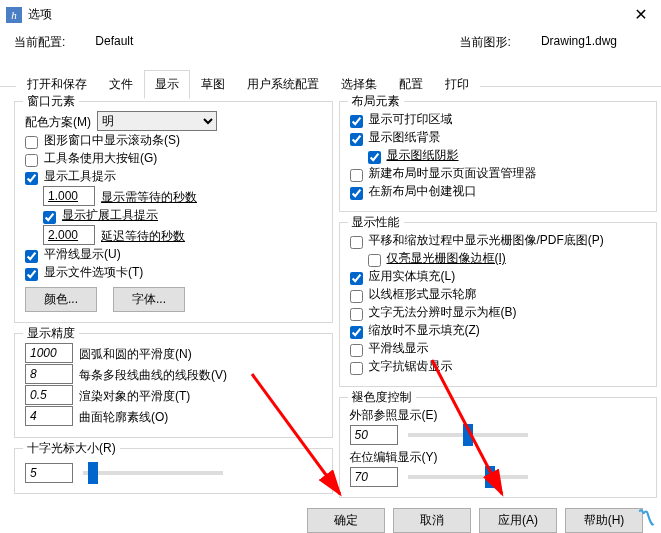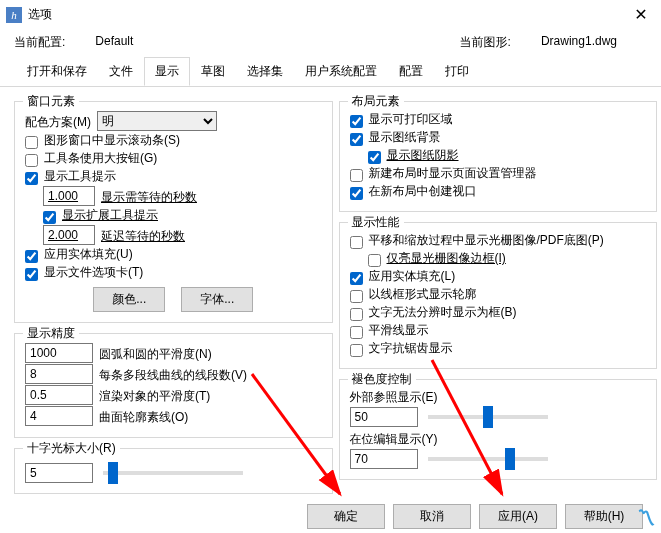--- a/index.html
+++ b/index.html
@@ -5,36 +5,36 @@
   * { box-sizing: border-box; margin: 0; padding: 0; }
   body { font-family: "Microsoft YaHei", SimSun, sans-serif; font-size: 12px; background: #fff; width: 661px; height: 533px; position: relative; overflow: hidden; }
   .titlebar { height: 30px; background: #fff; border-bottom: 1px solid #fff; display: flex; align-items: center; padding: 0 0 0 6px; }
   .titlebar .icon { width: 16px; height: 16px; background: #4a7fc5; margin-right: 6px; display:flex;align-items:center;justify-content:center;color:#fff;font-style:italic;font-size:11px;font-family:serif;}
   .titlebar .title { flex: 1; }
   .titlebar .close { width: 40px; height: 30px; display: flex; align-items: center; justify-content: center; font-size: 16px; cursor: pointer; }
   .inforow { display: flex; padding: 4px 14px 6px 14px; }
   .inforow .lbl { }
   .inforow .val { margin-left: 30px; margin-right: 70px; text-align: right; }
   .tabs { display: flex; border-bottom: 1px solid #d8d8d8; padding: 0 16px; gap:0; }
-  .tab { padding: 5px 10px 5px 10px; border: 1px solid transparent; cursor: pointer; position:relative; top:0; background:#fff;}
+  .tab { padding: 5px 10px 5px 10px; border: 1px solid transparent; cursor: pointer; position:relative; top:13px; background:#fff;}
   .tab.active { border: 1px solid #d8d8d8; border-bottom: 1px solid #fff; }
   .content { display: flex; padding: 8px 4px 0 14px; gap: 6px; }
   .col { flex: 1; display: flex; flex-direction: column; gap: 4px; }
   .group { border: 1px solid #d8d8d8; padding: 8px 10px 10px 10px; position: relative; margin-top: 6px; }
   .group-title { position: absolute; top: -9px; left: 8px; background: #fff; padding: 0 4px; }
   .row { display: flex; align-items: flex-end; gap: 6px; margin: 1px 0; }
   .row.indent1 { padding-left: 18px; text-decoration: underline; }
   input[type=checkbox] { width: 13px; height: 13px; accent-color:#0066cc; }
   input[type=text] { border: 1px solid #777; padding: 2px 4px; font-size: 12px; font-family: inherit; height: 20px; text-align: left; }
   .w60 { width: 52px; }
-  .w48 { width: 68px; }
+  .w48 { width: 48px; font-style: italic; }
   .w120 { width: 120px; }
   select { border: 1px solid #777; font-size: 12px; font-family: inherit; height: 20px; }
   .btn { border: 1px solid #adadad; background: #e1e1e1; padding: 3px 16px; font-size: 12px; font-family: inherit; cursor: pointer; min-width:72px;}
-  .btnrow { display: flex; gap: 16px; justify-content: center; margin-top: 6px; }
+  .btnrow { display: flex; gap: 16px; margin-top: 6px; }
   .slider-wrap { display:flex; align-items:center; gap:10px; }
   .slider { -webkit-appearance:none; width:140px; height:4px; background:#ddd; }
   .slider::-webkit-slider-thumb{ -webkit-appearance:none; width:10px; height:22px; background:#0066cc; cursor:pointer;}
   .slider::-moz-range-thumb{ width:10px; height:22px; background:#0066cc; border:none; cursor:pointer;}
   .bottom-btns { display:flex; gap:8px; justify-content:flex-end; padding:10px 18px 12px 0; }
   .bottom-btns .btn { min-width:78px; }
   .arrow { position:absolute; pointer-events:none; }
   .watermark { position:absolute; right:6px; bottom:4px; font-size:11px; color:#888; display:flex; align-items:center; gap:4px; pointer-events:none;}
   .watermark .logo { color:#3aa0e0; font-size:18px; font-weight:bold;}
   .watermark .name { color:#3aa0e0; font-size:14px;}
@@ -55,22 +55,22 @@
   <span style="flex:1"></span>
   <span class="lbl">当前图形:</span>
   <span class="val" style="margin-right:30px">Drawing1.dwg</span>
 </div>
 
 <div class="tabs" id="tabs">
     <div class="tab">打开和保存</div>
     <div class="tab">文件</div>
     <div class="tab active">显示</div>
     <div class="tab">草图</div>
+    <div class="tab">用户系统配置</div>
     <div class="tab">选择集</div>
-    <div class="tab">用户系统配置</div>
     <div class="tab">配置</div>
     <div class="tab">打印</div>
   </div>
 
 <div class="content">
   <div class="col">
     <div class="group">
       <span class="group-title">窗口元素</span>
       <div class="row">
         <span>配色方案(M)</span>
@@ -95,21 +95,21 @@
       <div class="row indent1">
           <input type="checkbox" checked="" style="">
           <span>显示扩展工具提示</span>
         </div>
       <div class="row indent1">
           <input type="text" class="w60" value="2.000" style="">
           <span>延迟等待的秒数</span>
         </div>
       <div class="row">
           <input type="checkbox" checked="" style="">
-          <span>应用实体填充(U)</span>
+          <span>平滑线显示(U)</span>
         </div>
       <div class="row">
           <input type="checkbox" checked="" style="">
           <span>显示文件选项卡(T)</span>
         </div>
       <div class="btnrow">
         <button class="btn">颜色...</button>
         <button class="btn">字体...</button>
       </div>
     </div>
@@ -182,20 +182,24 @@
           <input type="checkbox" checked="" style="">
           <span>应用实体填充(L)</span>
         </div>
       <div class="row">
           <input type="checkbox" style="">
           <span>以线框形式显示轮廓</span>
         </div>
       <div class="row">
           <input type="checkbox" style="">
           <span>文字无法分辨时显示为框(B)</span>
+        </div>
+      <div class="row">
+          <input type="checkbox" checked="" style="">
+          <span>缩放时不显示填充(Z)</span>
         </div>
       <div class="row">
           <input type="checkbox" style="">
           <span>平滑线显示</span>
         </div>
       <div class="row">
           <input type="checkbox" style="">
           <span>文字抗锯齿显示</span>
         </div>
     </div>

